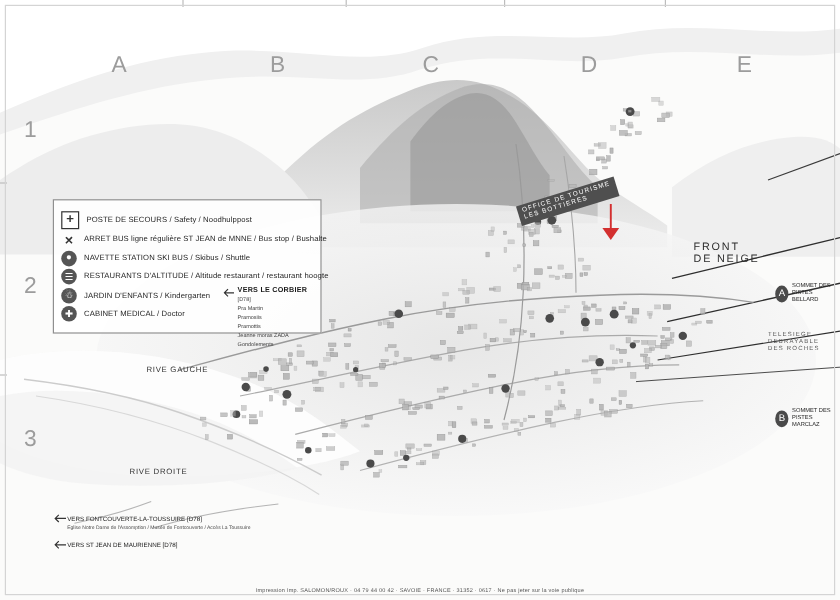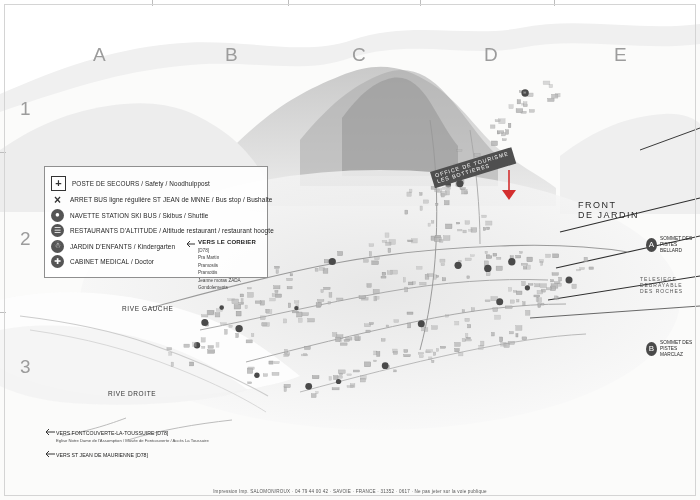--- a/index.html
+++ b/index.html
@@ -571,21 +571,21 @@
     <span class="sub">Pramosiis</span><br>
     <span class="sub">Pramottis</span><br>
     <span class="sub">Jeanne moras ZADA</span><br>
     <span class="sub">Gondolements</span>
   </div>
 
   <div class="place-label" style="left:122px;top:305px;">RIVE GAUCHE</div>
   <div class="place-label" style="left:108px;top:390px;">RIVE DROITE</div>
 
   <div class="banner banner-strong" style="left:578px;top:200px;white-space:pre-line;line-height:1.15;">FRONT
-DE JARDIN</div>
+DE NEIGE</div>
   <div class="banner" style="left:430px;top:172px;white-space:pre-line;font-size:5.4px;line-height:1.2;transform:rotate(-17deg);transform-origin:0 0;color:#fff;background:#4f4f4f;padding:2px 4px;">OFFICE DE TOURISME
 LES BOTTIERES</div>
   <div class="banner" style="left:640px;top:276px;white-space:pre-line;font-size:5px;line-height:1.2;color:#555;">TELESIEGE DEBRAYABLE
 DES ROCHES</div>
 
   <div class="badge" style="left:646px;top:236px;">
     <span class="b-ico">A</span>
     <span class="b-txt">
       <span>SOMMET DES PISTES</span><br>
       <span>BELLARD</span>

